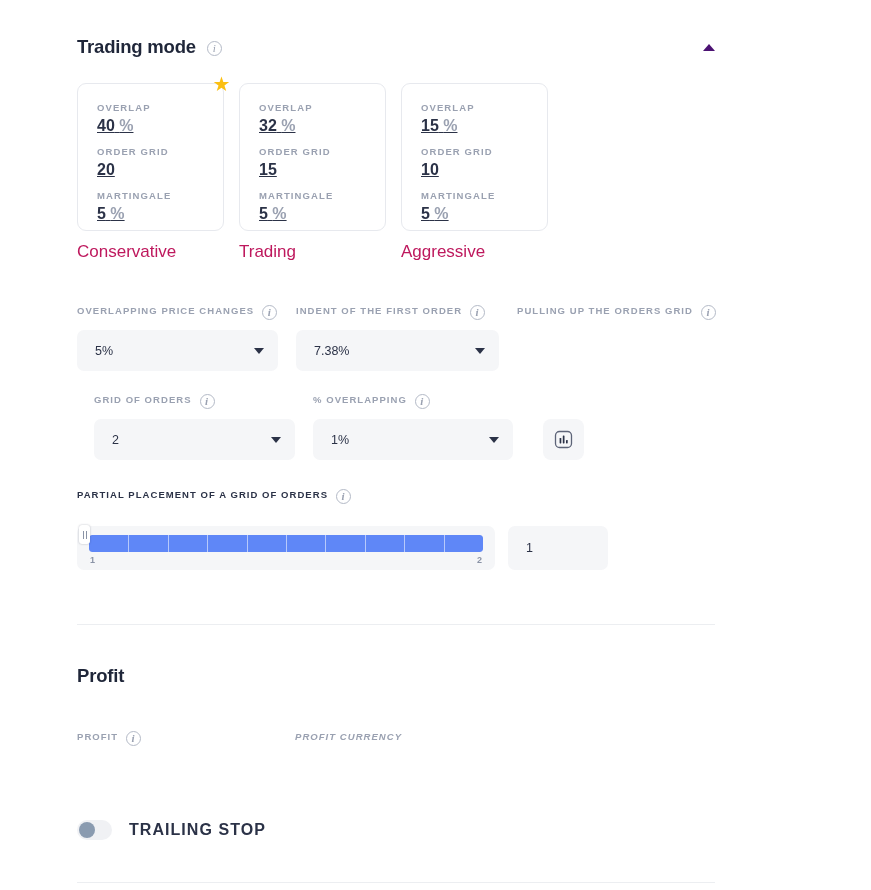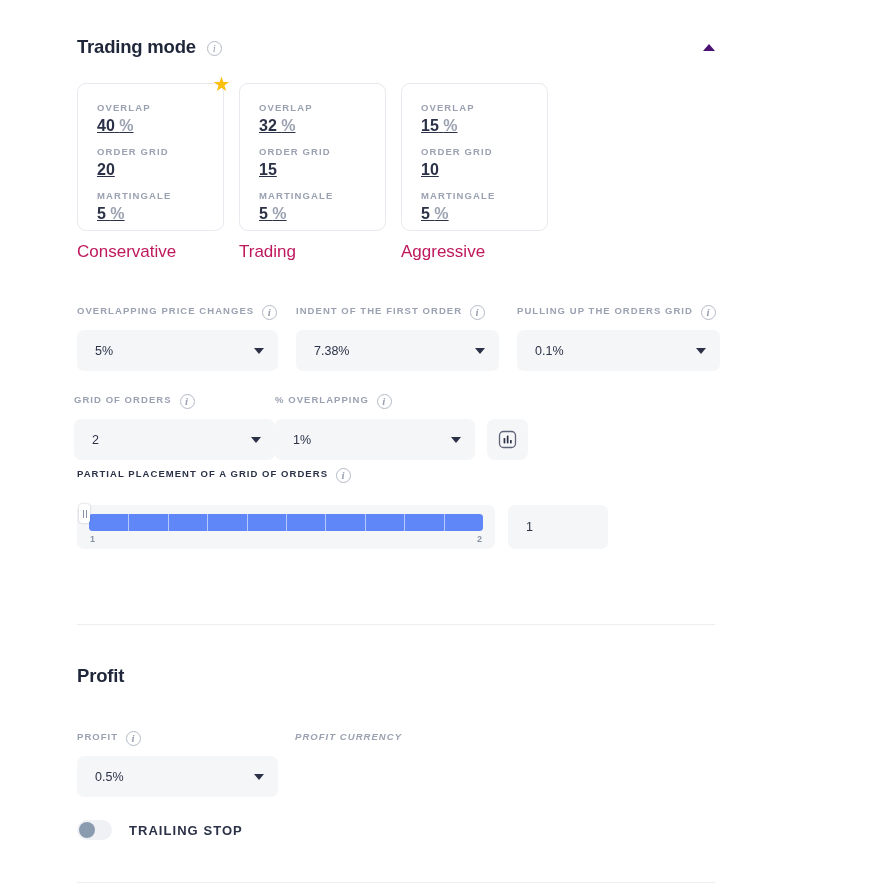--- a/index.html
+++ b/index.html
@@ -127,37 +127,37 @@
     border-left: 5px solid transparent;
     border-right: 5px solid transparent;
     border-top: 6px solid #2b3247;
   }
 
   .row-1 { position: absolute; left: 77px; top: 305px; display: flex; gap: 18px; }
   .row-1 .fld-a { width: 201px; }
   .row-1 .fld-b { width: 203px; }
   .row-1 .fld-c { width: 203px; }
 
-  .row-2 { position: absolute; left: 74px; top: 394px; display: flex; align-items: flex-end; }
+  .row-2 { position: absolute; left: 94px; top: 394px; display: flex; gap: 18px; align-items: flex-end; }
   .row-2 .fld-a { width: 201px; }
   .row-2 .fld-b { width: 200px; }
 
   .icon-btn {
     width: 41px; height: 41px;
     background: #f5f6f8;
     border-radius: 8px;
     display: flex;
     align-items: center;
     justify-content: center;
     margin-left: 12px;
   }
   .icon-btn svg { display: block; }
 
   
-  .slider-block { position: absolute; left: 77px; top: 468px; width: 638px; }
+  .slider-block { position: absolute; left: 77px; top: 489px; width: 638px; }
   .slider-row { display: flex; align-items: flex-start; gap: 13px; margin-top: 22px; }
   .slider-shell {
     width: 418px; height: 44px;
     background: #f5f6f8;
     border-radius: 7px;
     position: relative;
     padding: 9px 12px 0 12px;
   }
   .slider-track {
     position: relative;
@@ -263,21 +263,21 @@
   }
   .toggle .knob {
     position: absolute;
     left: 2px; top: 2px;
     width: 16px; height: 16px;
     border-radius: 50%;
     background: #8a9bb0;
   }
   .toggle-label {
     margin-left: 17px;
-    font-size: 13px;
+    font-size: 16px;
     font-weight: bold;
     letter-spacing: 1.05px;
     color: #2b3247;
   }
 </style>
 </head>
 <body>
 
 <div class="page">
 
@@ -366,24 +366,20 @@
       <div class="select">
         <span>7.38%</span>
         <span class="caret"></span>
       </div>
     </div>
 
     <div class="fld-c">
       <div class="field-label">
         <span>PULLING UP THE ORDERS GRID</span>
         <span class="info-icon">i</span>
-      </div>
-      <div class="select">
-        <span>0.1%</span>
-        <span class="caret"></span>
       </div>
     </div>
   </div>
 
   <div class="row-2">
     <div class="fld-a">
       <div class="field-label">
         <span>GRID OF ORDERS</span>
         <span class="info-icon">i</span>
       </div>
@@ -453,24 +449,20 @@
   <div class="divider d1"></div>
 
   <div class="profit-title">Profit</div>
 
   <div class="row-3">
     <div class="fld-a">
       <div class="field-label">
         <span>PROFIT</span>
         <span class="info-icon">i</span>
       </div>
-      <div class="select">
-        <span>0.5%</span>
-        <span class="caret"></span>
-      </div>
     </div>
 
     <div class="fld-b">
       <div class="field-label">
         <span>PROFIT CURRENCY</span>
       </div>
     </div>
   </div>
 
   <div class="toggle-row">

